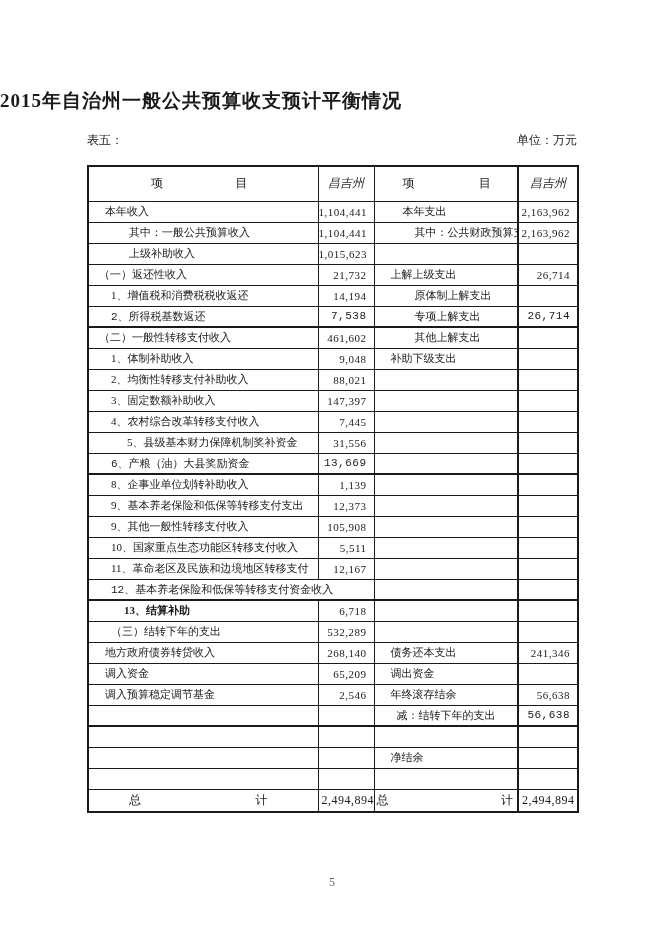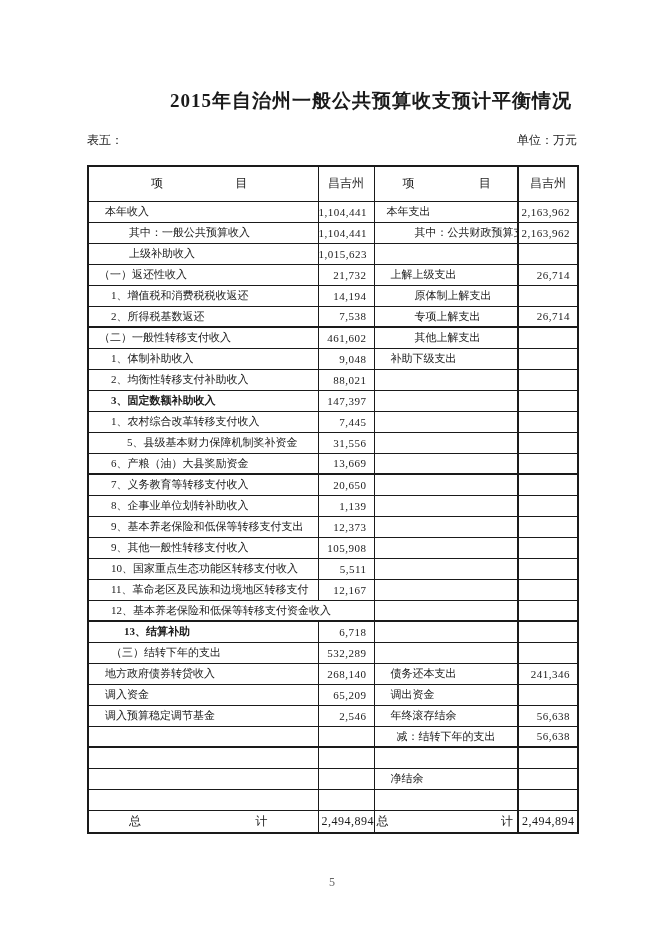--- a/index.html
+++ b/index.html
@@ -2,46 +2,46 @@
 <html><head>
 <meta charset="utf-8">
 <style>
   html,body{margin:0;padding:0;}
   body{
     width:662px;height:936px;background:#ffffff;position:relative;
     font-family:"Liberation Serif","DejaVu Serif",serif;color:#1a1a1a;
     overflow:hidden;
   }
   .doc-title{
-    position:absolute;top:88px;left:0;width:572px;text-align:right;
+    position:absolute;top:88px;left:0;width:572px;text-align:left;
     font-size:19px;font-weight:bold;letter-spacing:1px;white-space:nowrap;
   }
   .meta-row{
     position:absolute;top:132px;left:87px;width:490px;
     display:flex;justify-content:space-between;font-size:12px;
   }
   table.balance{
     position:absolute;top:165px;left:87px;width:490px;
     border-collapse:collapse;table-layout:fixed;
     border:2px solid #1a1a1a;
   }
   th,td{
     border:1px solid #1a1a1a;padding:0;overflow:hidden;
     font-weight:normal;vertical-align:middle;background:#fff;
   }
   thead tr{height:35px;font-size:12px;}
   tbody tr{height:21px;font-size:11px;}
   .spread{display:flex;justify-content:space-between;}
   .hd-l{padding:0 70px 0 62px;}
   .hd-r{padding:0 26px 0 28px;}
-  th.reg{}
+  th.reg{font-style:italic;}
   td.lbl{text-align:left;white-space:nowrap;}
   td.val{text-align:right;padding-right:7px;letter-spacing:0.5px;white-space:nowrap;}
   td.vthick,th.vthick{border-left-width:2px;}
-  tr.thick td{border-bottom-width:2px;}
+  tr.thick td{border-bottom-width:2px;font-family:Liberation Mono, monospace;}
   tr.total{height:23px;font-size:12px;font-weight:bold;}
   tr.total td{border-bottom-width:2px;}
   .tspread-l{padding:0 50px 0 40px;}
   .tspread-r{padding:0 4px 0 2px;}
   td.tval{text-align:left;padding-left:3px;padding-right:0;letter-spacing:0.5px;font-family:Liberation Serif, serif;}
   .clip{overflow:hidden;}
   .page-number{
     position:absolute;top:875px;left:87px;width:490px;text-align:center;
     font-size:12px;color:#666;
   }
@@ -78,21 +78,21 @@
           <span>目</span>
         </span>
       </th>
       <th class="reg vthick">昌吉州</th>
     </tr>
   </thead>
   <tbody>
       <tr>
         <td class="lbl" style="padding-left: 16px;">本年收入</td>
         <td class="val">1,104,441</td>
-        <td class="lbl" style="padding-left: 12px; margin-left: 12px;">本年支出</td>
+        <td class="lbl" style="padding-left: 28px; margin-left: 12px;">本年支出</td>
         <td class="val vthick">2,163,962</td>
       </tr>
       <tr>
         <td class="lbl" style="padding-left: 40px;">其中：一般公共预算收入</td>
         <td class="val">1,104,441</td>
         <td class="lbl clip" style="padding-left: 40px;">其中：公共财政预算支出</td>
         <td class="val vthick">2,163,962</td>
       </tr>
       <tr>
         <td class="lbl" style="padding-left: 40px;">上级补助收入</td>
@@ -130,46 +130,40 @@
         <td class="lbl" style="padding-left: 16px;">补助下级支出</td>
         <td class="val vthick"></td>
       </tr>
       <tr>
         <td class="lbl" style="padding-left: 22px;">2、均衡性转移支付补助收入</td>
         <td class="val">88,021</td>
         <td class="lbl" style="padding-left: 10px;"></td>
         <td class="val vthick"></td>
       </tr>
       <tr>
-        <td class="lbl" style="padding-left: 22px; font-weight: bold;">3、固定数额补助收入</td>
+        <td class="lbl" style="padding-left: 22px;">3、固定数额补助收入</td>
         <td class="val">147,397</td>
         <td class="lbl" style="padding-left: 10px;"></td>
         <td class="val vthick"></td>
       </tr>
       <tr>
-        <td class="lbl" style="padding-left: 22px;">1、农村综合改革转移支付收入</td>
+        <td class="lbl" style="padding-left: 22px;">4、农村综合改革转移支付收入</td>
         <td class="val">7,445</td>
         <td class="lbl" style="padding-left: 10px;"></td>
         <td class="val vthick"></td>
       </tr>
       <tr>
         <td class="lbl" style="padding-left: 38px;">5、县级基本财力保障机制奖补资金</td>
         <td class="val">31,556</td>
         <td class="lbl" style="padding-left: 10px;"></td>
         <td class="val vthick"></td>
       </tr>
       <tr class="thick">
         <td class="lbl" style="padding-left: 22px;">6、产粮（油）大县奖励资金</td>
         <td class="val">13,669</td>
-        <td class="lbl" style="padding-left: 10px;"></td>
-        <td class="val vthick"></td>
-      </tr>
-      <tr>
-        <td class="lbl" style="padding-left: 22px;">7、义务教育等转移支付收入</td>
-        <td class="val">20,650</td>
         <td class="lbl" style="padding-left: 10px;"></td>
         <td class="val vthick"></td>
       </tr>
       <tr>
         <td class="lbl" style="padding-left: 22px;">8、企事业单位划转补助收入</td>
         <td class="val">1,139</td>
         <td class="lbl" style="padding-left: 10px;"></td>
         <td class="val vthick"></td>
       </tr>
       <tr>

